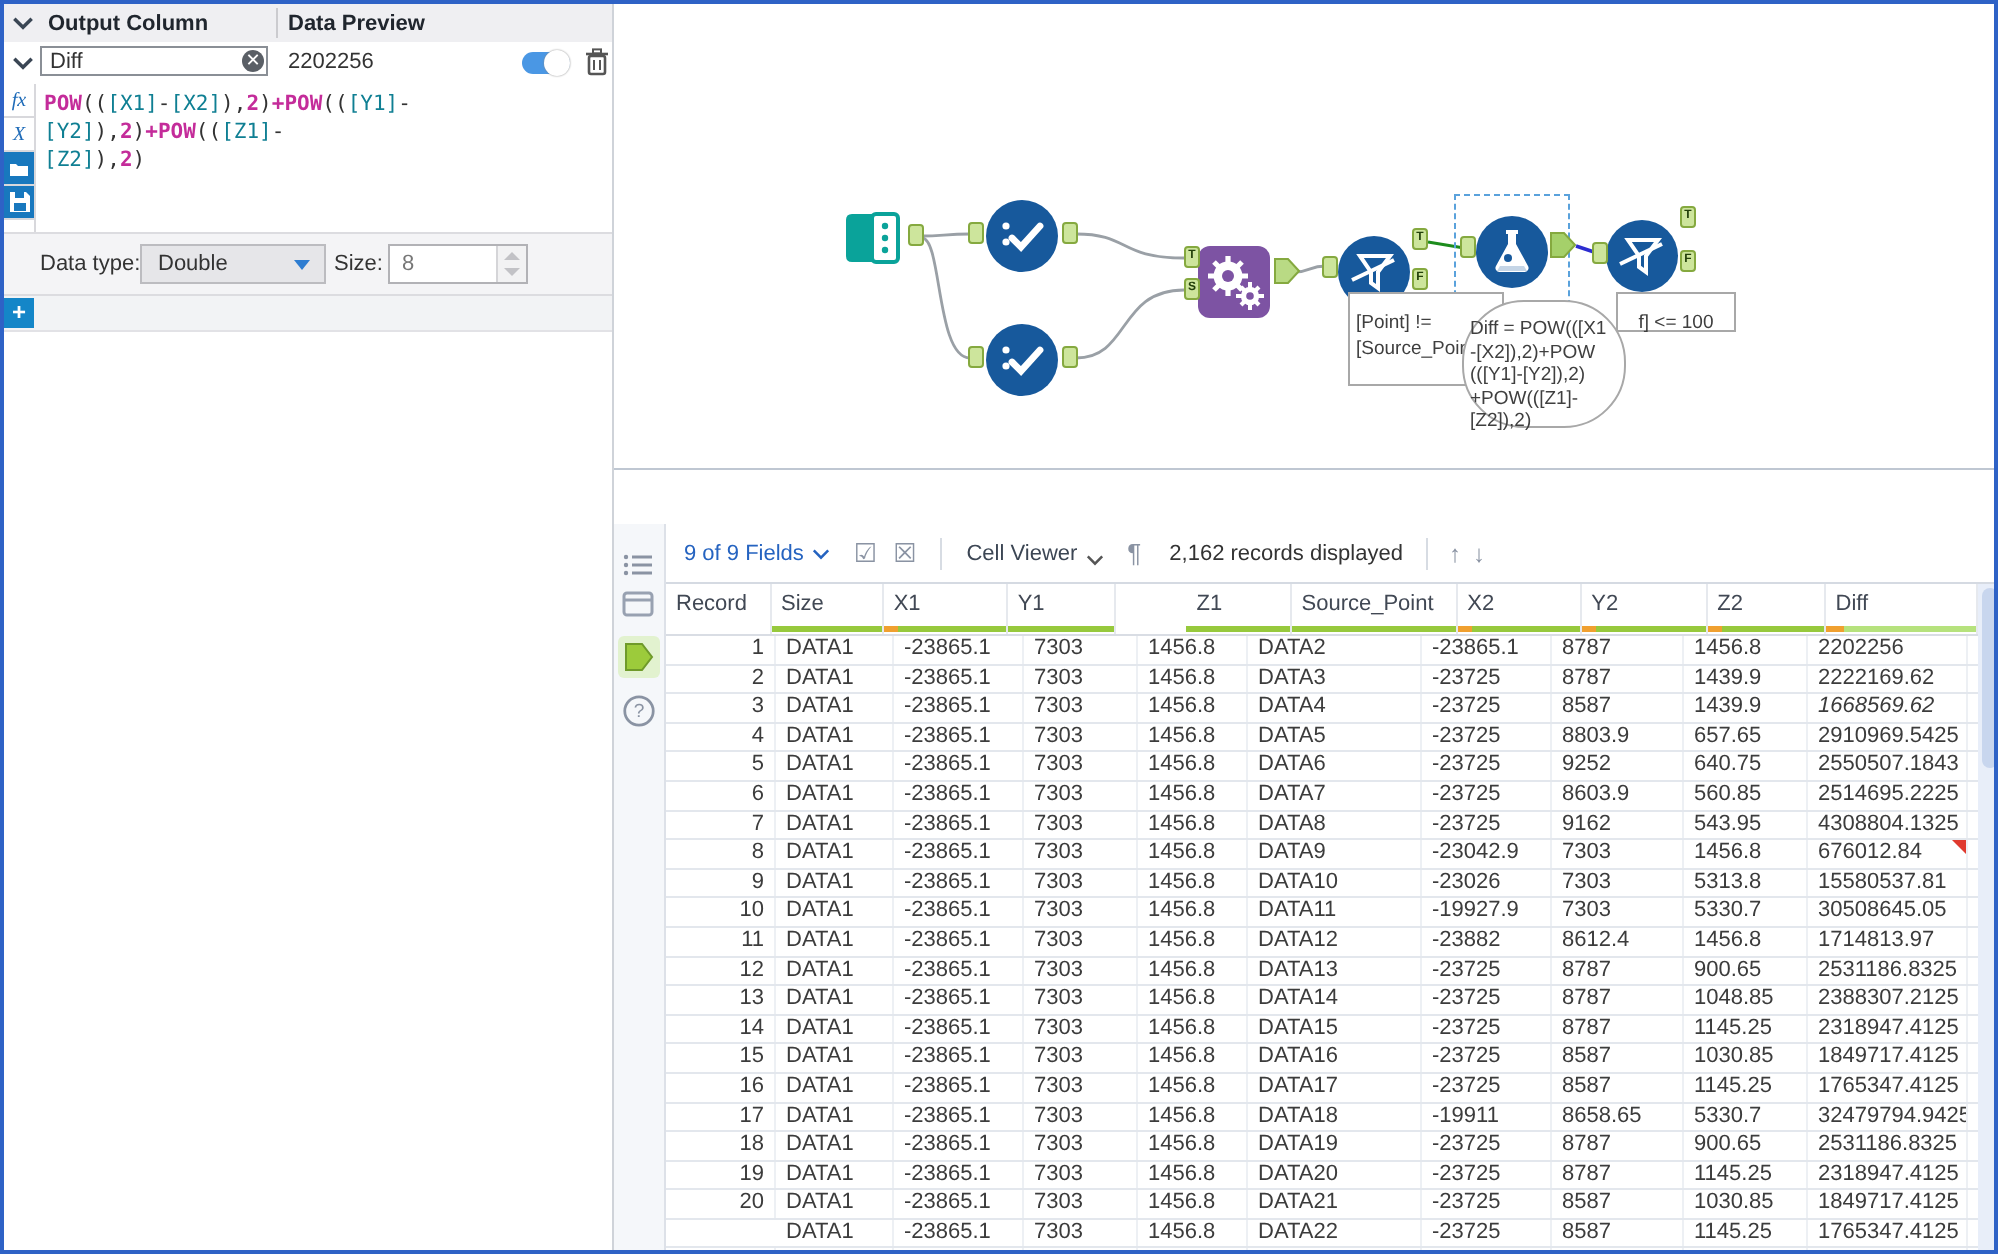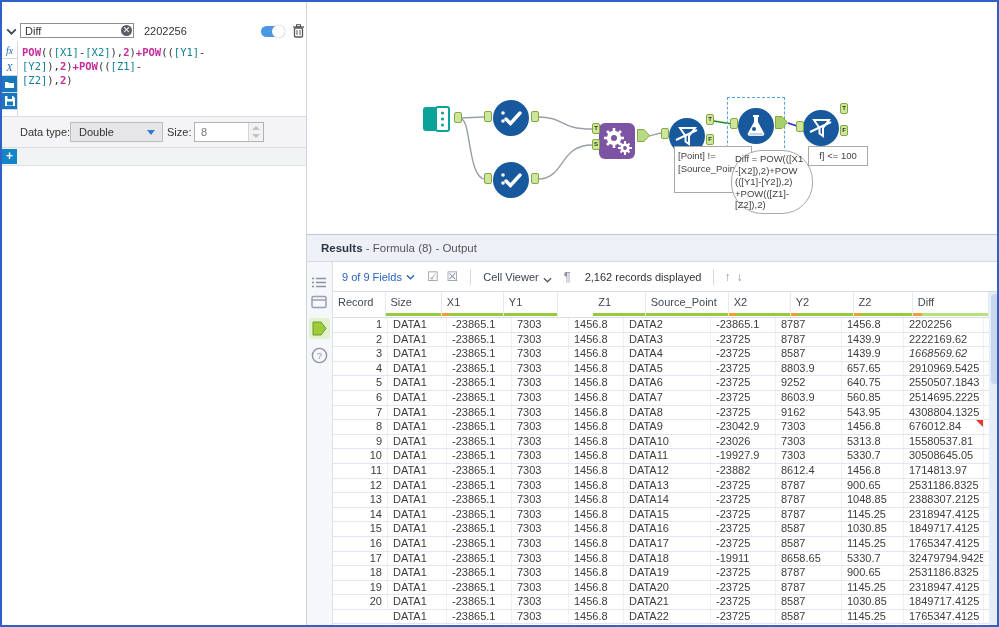--- a/index.html
+++ b/index.html
@@ -44,21 +44,21 @@
   .add-btn{position:absolute;left:0;top:1px;width:15px;height:15px;background:#1486c8;color:#fff;font-size:12px;line-height:15px;text-align:center;font-weight:bold;}
 
   
   .canvas{position:absolute;left:305px;top:0;width:690px;height:232px;background:#fff;}
   .wires{position:absolute;left:0;top:0;width:690px;height:232px;}
   .tool{position:absolute;width:38px;height:38px;}
   .tool svg{display:block;}
   .anchor{position:absolute;width:8px;height:11px;background:#cde59c;border:1px solid #85a93f;border-radius:2px;box-sizing:border-box;font-size:6px;font-weight:bold;color:#23400a;text-align:center;line-height:9px;}
   .out-arrow{position:absolute;width:13px;height:13px;}
   .sel-rect{position:absolute;border:1.5px dashed #5aa2dc;background:transparent;}
-  .anno{position:absolute;background:#fff;border:1px solid #a8a8a8;font-size:9.5px;color:#3f3f3f;padding:2px 3px;line-height:11.5px;box-sizing:border-box;}
+  .anno{position:absolute;background:#fff;border:1px solid #a8a8a8;font-size:9.5px;color:#3f3f3f;padding:8px 3px;line-height:11.5px;box-sizing:border-box;}
   .anno.center{text-align:center;}
 
   
   .results{position:absolute;left:305px;top:232px;width:690px;height:391px;background:#fff;border-top:1px solid #bfc7d2;box-sizing:border-box;}
   .res-header{position:absolute;left:0;top:0;width:100%;height:27px;background:#edf1f7;border-bottom:1px solid #d5dae2;box-sizing:border-box;font-size:11.5px;color:#555;}
   .res-header .bold{font-weight:bold;color:#2b3442;}
   .res-header .txt{position:absolute;left:14px;top:7px;}
   .res-strip{position:absolute;left:0;top:27px;width:26px;height:364px;background:#f5f7fa;border-right:1px solid #dde1e8;box-sizing:border-box;}
   .strip-icon{position:absolute;left:4px;width:17px;height:17px;color:#7a8494;}
   .strip-green{position:absolute;left:2px;width:21px;height:21px;background:#e2f2cf;border-radius:3px;}
@@ -84,20 +84,28 @@
   .td.marked::after{content:"";position:absolute;right:0;top:0;width:0;height:0;border-top:7px solid #e03a2f;border-left:7px solid transparent;}
   .vscroll{position:absolute;left:682px;top:57px;width:11px;height:334px;background:#e8eef9;}
   .vscroll .thumb{position:absolute;left:1.5px;top:2px;width:8px;height:90px;background:#c8d6ee;border-radius:4px;}
 </style>
 </head>
 <body>
 
 <div class="window">
 
   <div class="config">
+    <div class="cfg-header">
+      <svg class="chev" style="top:3px" viewBox="0 0 12 12">
+          <polyline points="2,4 6,8 10,4" fill="none" stroke="#3a4654" stroke-width="1.6"></polyline>
+        </svg>
+      <span class="h1">Output Column</span>
+      <span class="vsep"></span>
+      <span class="h2">Data Preview</span>
+    </div>
     <div class="cfg-row">
       <svg class="chev" style="top:4px" viewBox="0 0 12 12">
           <polyline points="2,4 6,8 10,4" fill="none" stroke="#3a4654" stroke-width="1.6"></polyline>
         </svg>
       <input class="name-input" value="Diff" style="">
       <span class="clear-btn">✕</span>
       <span class="preview-val">2202256</span>
       <span class="toggle">
           <span class="knob"></span>
         </span>
@@ -266,23 +274,20 @@
     <div class="anno" id="anno-formula" style="left:424px;top:148px;width:82px;height:64px;z-index:3;border-radius:31px;">
         <div>Diff = POW(([X1</div>
         <div>-[X2]),2)+POW</div>
         <div>(([Y1]-[Y2]),2)</div>
         <div>+POW(([Z1]-</div>
         <div>[Z2]),2)</div>
       </div>
   </div>
 
   <div class="results">
-    <div class="res-header">
-      <span class="txt"><span class="bold">Results</span><span> - Formula (8) - Output</span></span>
-    </div>
     <div class="res-strip">
       <svg class="strip-icon" style="top:12px;" viewBox="0 0 17 14">
         <g stroke="#8a93a3" stroke-width="1.5">
             <line x1="5" y1="3" x2="15" y2="3"></line>
             <line x1="5" y1="7" x2="15" y2="7"></line>
             <line x1="5" y1="11" x2="15" y2="11"></line>
           </g>
         <g fill="#8a93a3">
             <circle cx="2" cy="3" r="1.1"></circle>
             <circle cx="2" cy="7" r="1.1"></circle>

